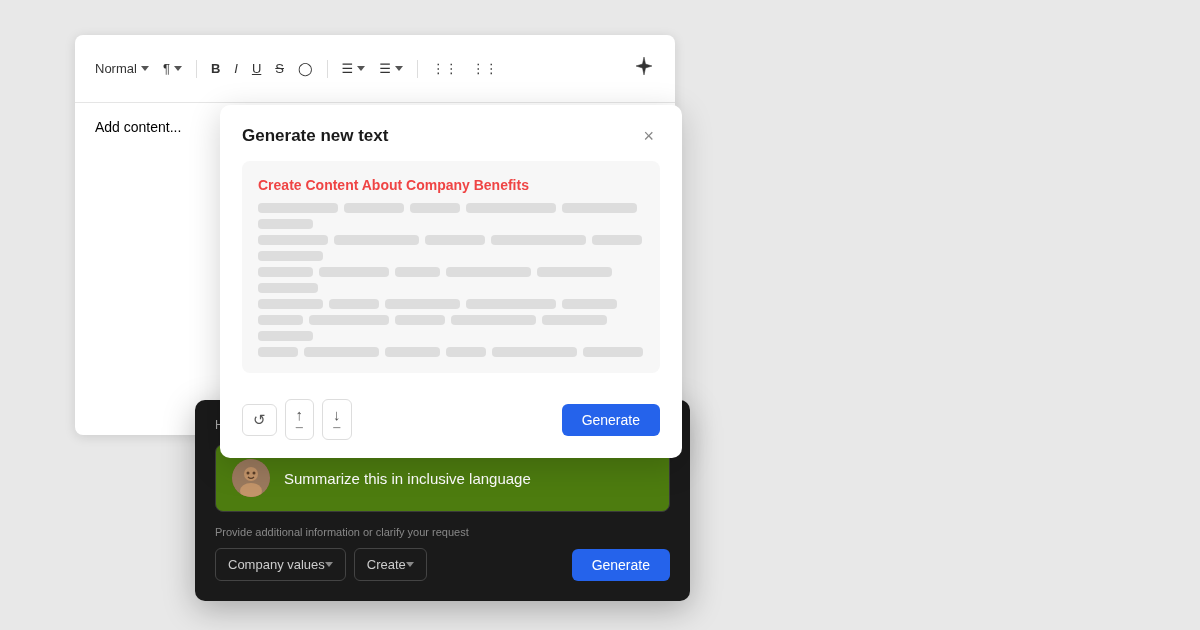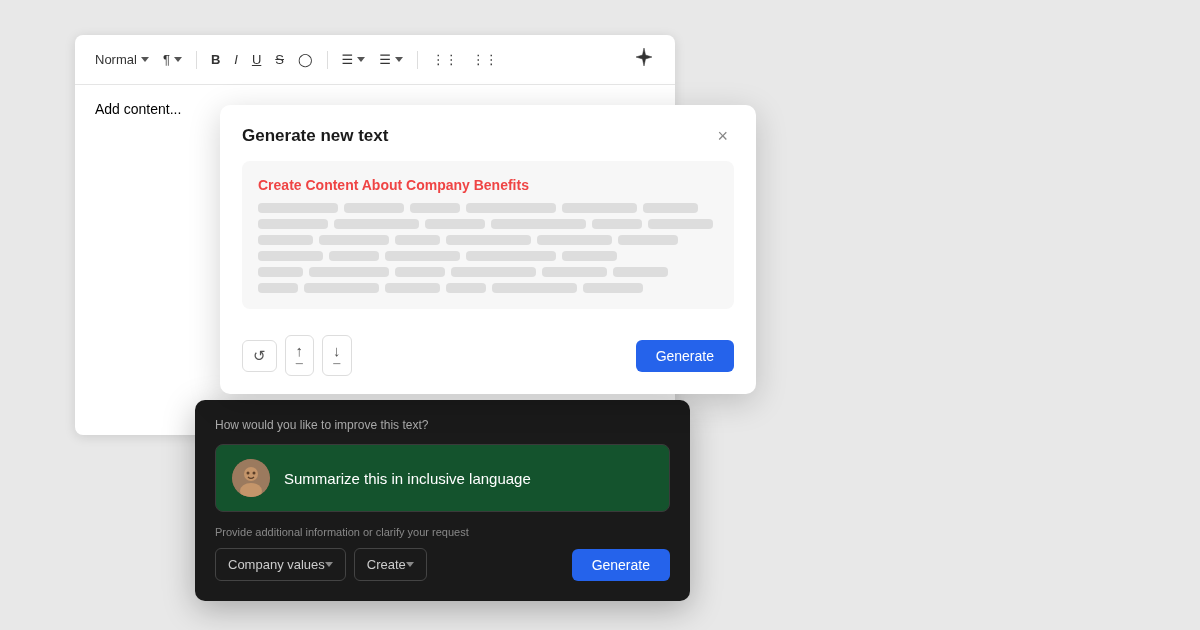--- a/index.html
+++ b/index.html
@@ -20,21 +20,21 @@
       width: 600px;
       height: 400px;
       background: #fff;
       border-radius: 8px;
       box-shadow: 0 2px 12px rgba(0,0,0,0.12);
     }
 
     .toolbar {
       display: flex;
       align-items: center;
-      padding: 9px 14px;
+      padding: 18px 14px;
       border-bottom: 1px solid #e5e5e5;
       gap: 4px;
     }
 
     .toolbar-group {
       display: flex;
       align-items: center;
       gap: 2px;
     }
 
@@ -96,21 +96,21 @@
       padding: 16px 20px;
       color: #000000;
       font-size: 14px;
     }
 
     
     .generate-modal {
       position: absolute;
       top: 105px;
       left: 220px;
-      width: 536px;
+      width: 462px;
       background: #fff;
       border-radius: 10px;
       box-shadow: 0 8px 32px rgba(0,0,0,0.18);
       z-index: 10;
       overflow: hidden;
     }
 
     .modal-header {
       display: flex;
       align-items: center;
@@ -212,21 +212,21 @@
       padding: 18px 20px 20px;
     }
 
     .improve-label {
       font-size: 12px;
       color: #aaa;
       margin-bottom: 12px;
     }
 
     .improve-suggestion {
-      background: #14532d;
+      background: #4d7c0f;
       border-radius: 8px;
       padding: 14px 16px;
       display: flex;
       align-items: center;
       gap: 14px;
       margin-bottom: 14px;
       cursor: pointer;
       border: 1px solid #3a3a3a;
     }
 

